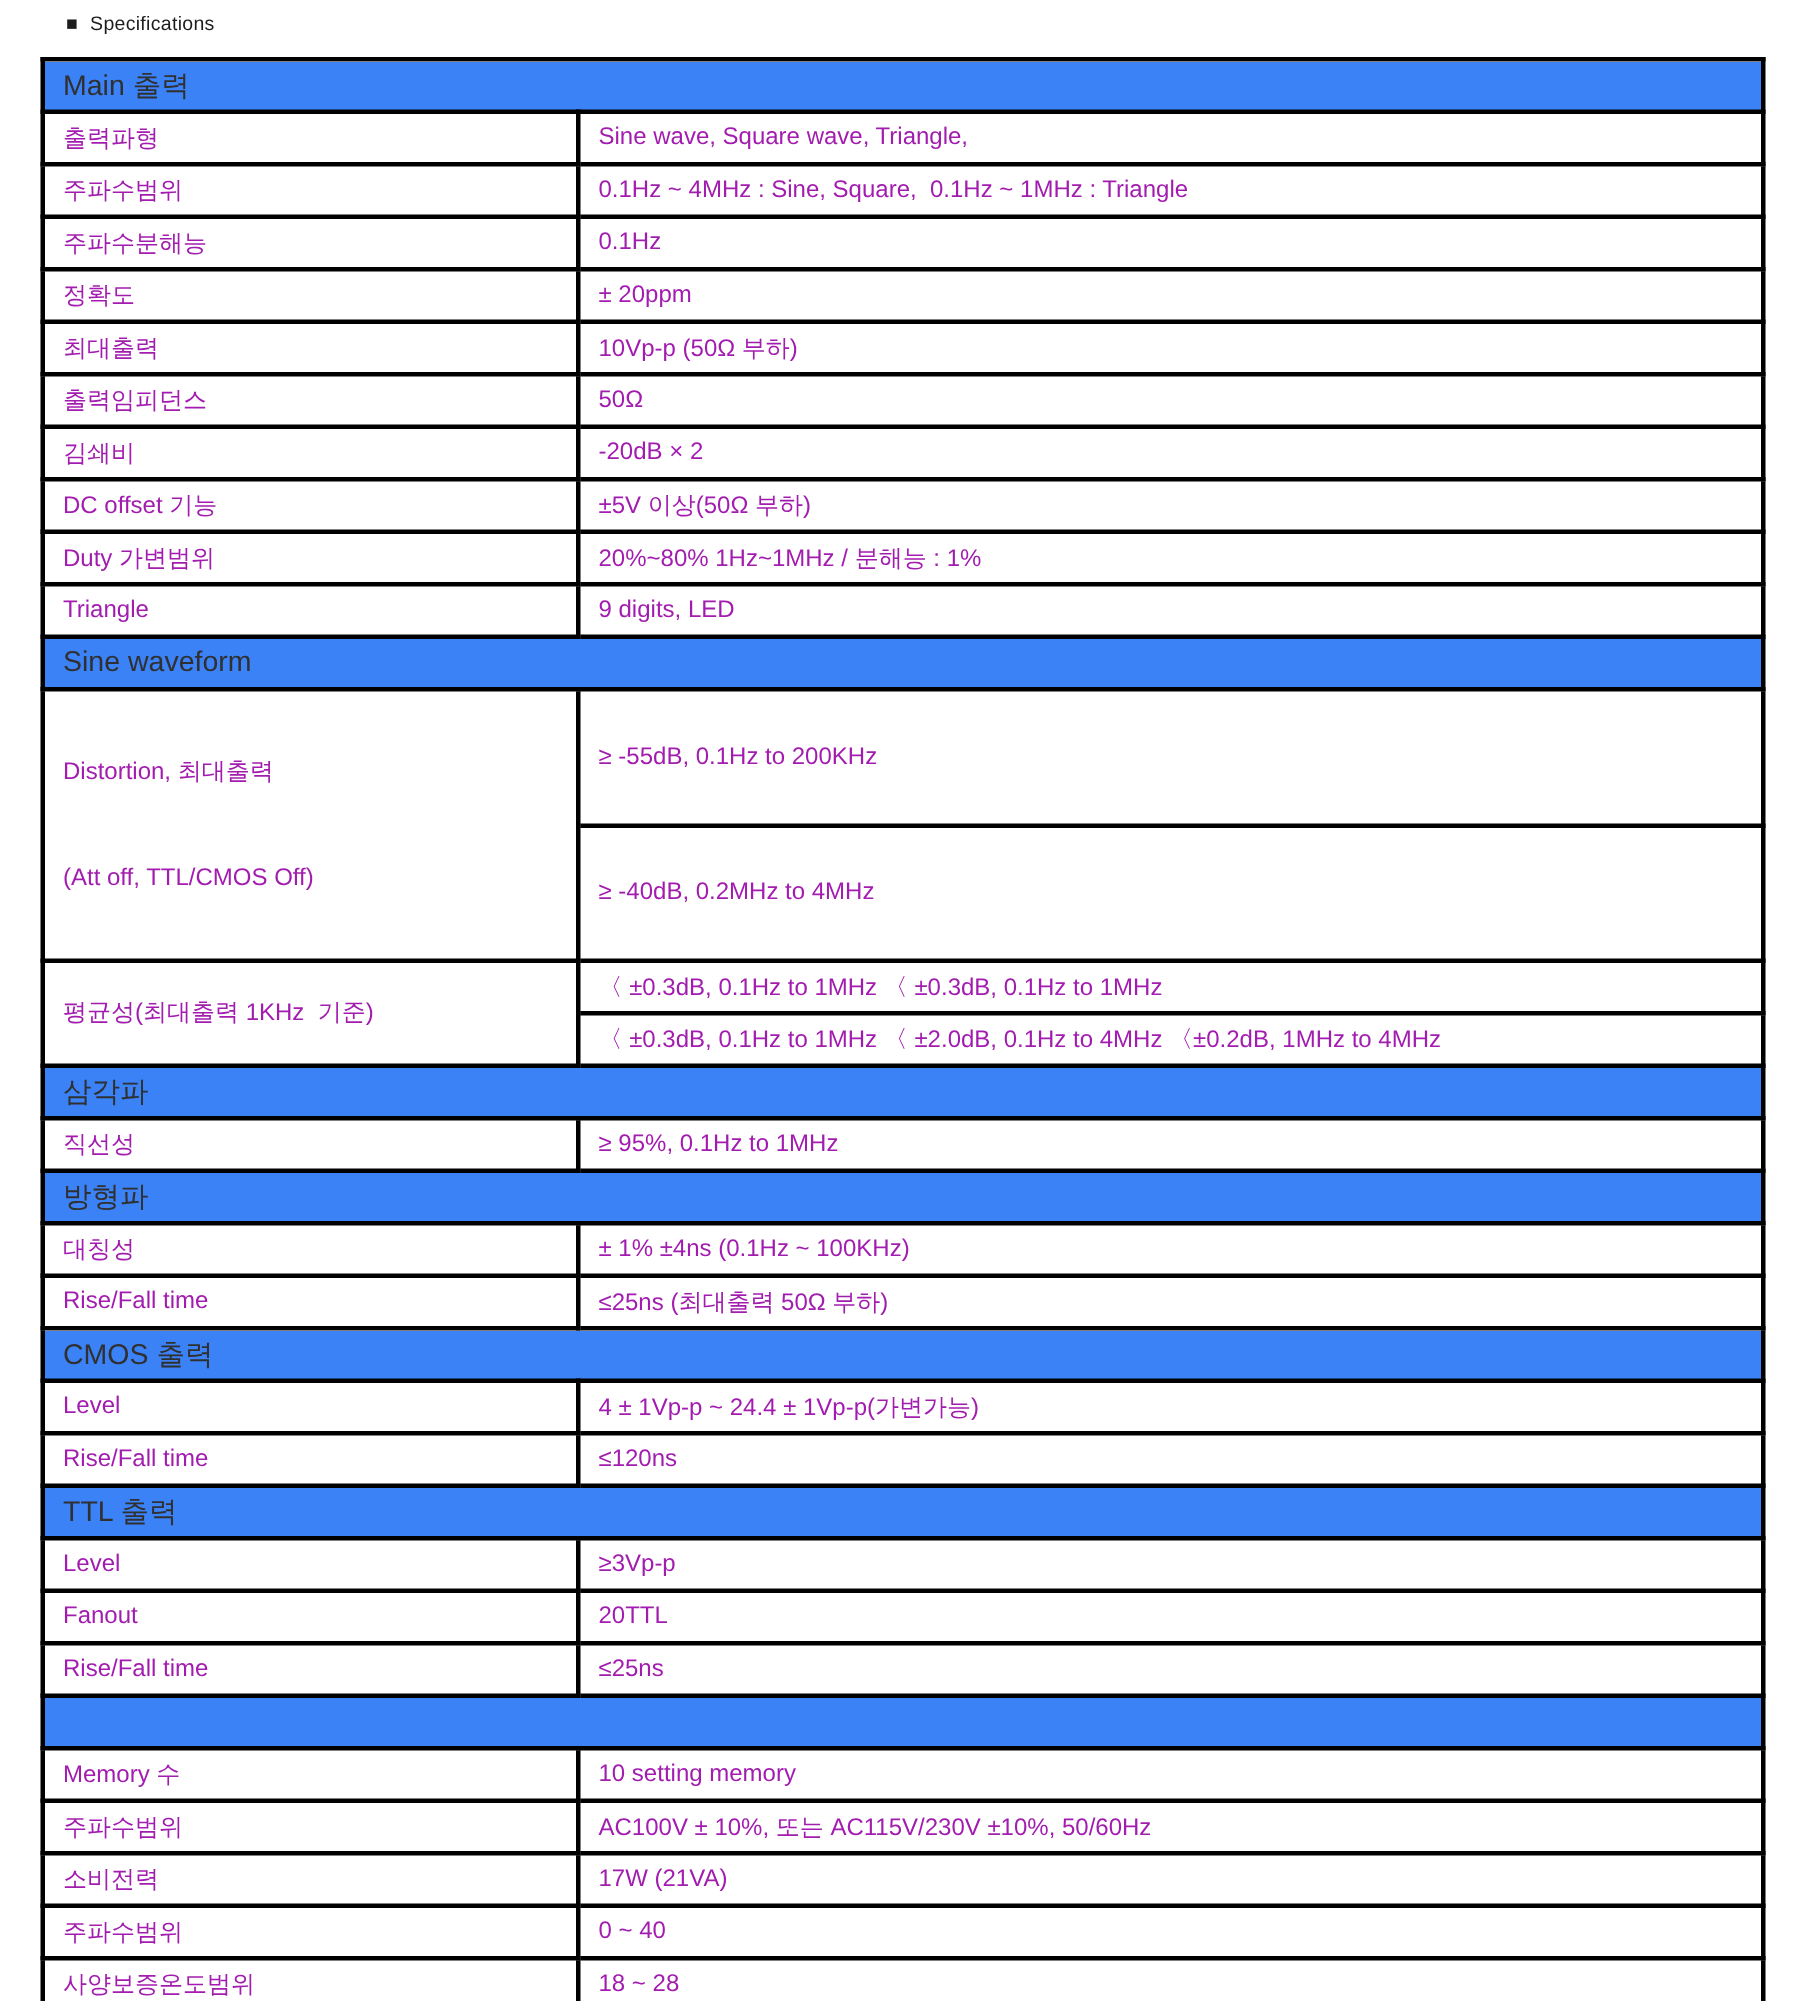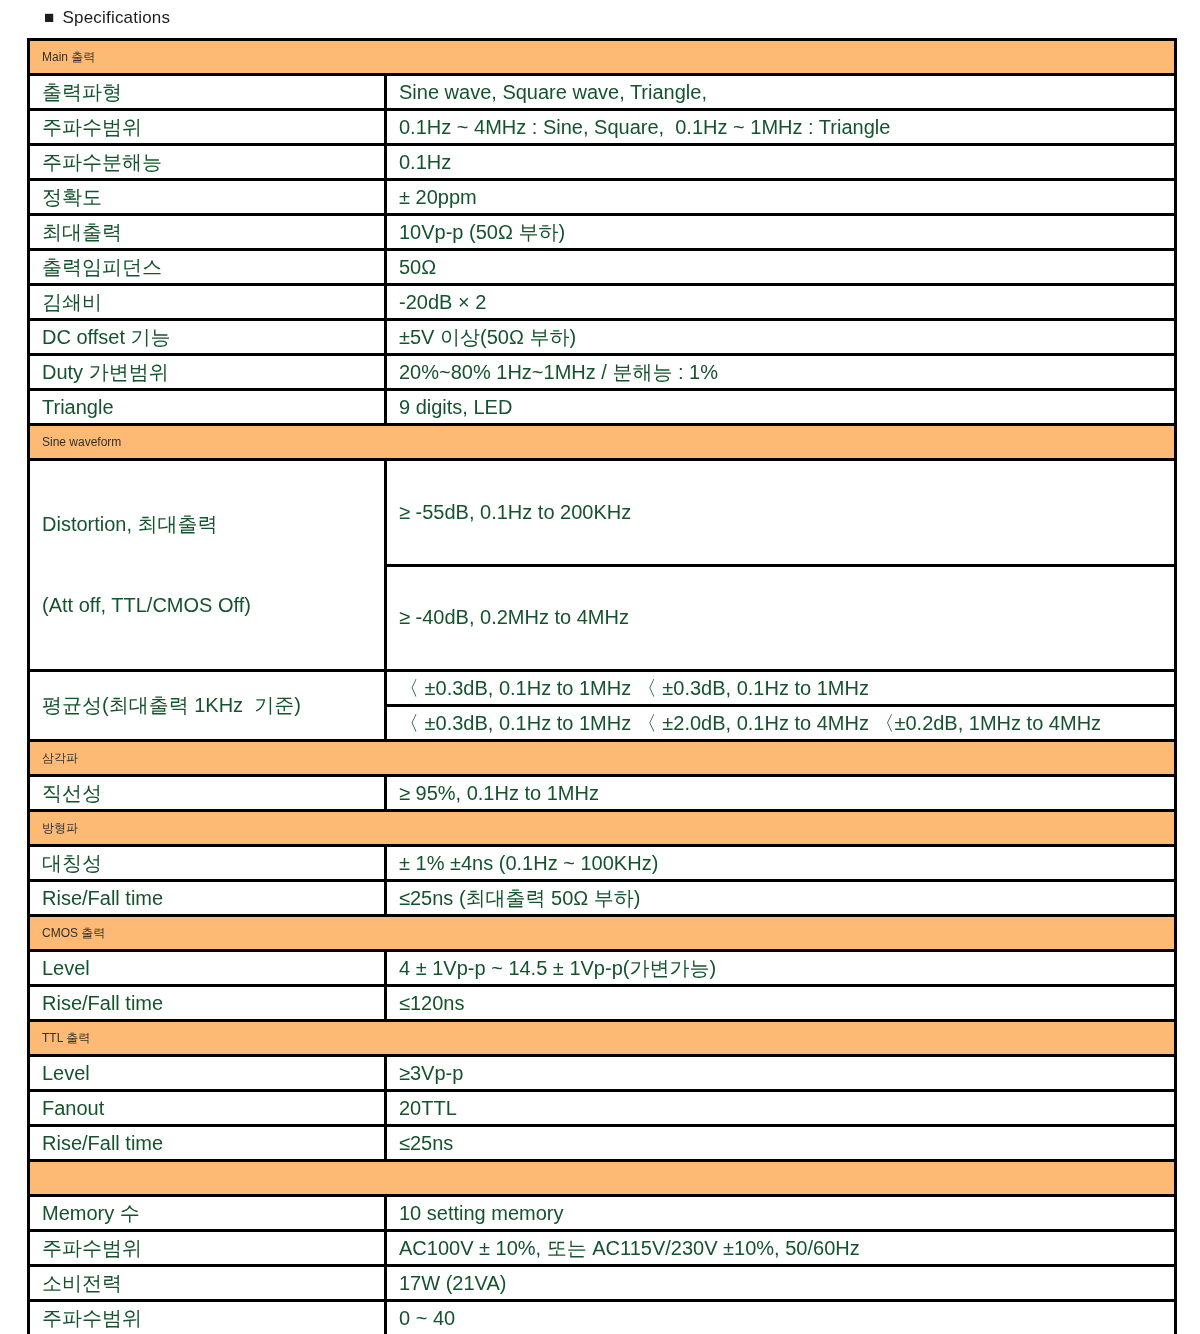--- a/index.html
+++ b/index.html
@@ -1,26 +1,26 @@
 <!DOCTYPE html>
 <html><head>
 <meta charset="utf-8">
 <style>
   html,body{margin:0;padding:0;background:#ffffff;}
   body{width:1200px;height:1334px;position:relative;
        font-family:"Liberation Sans","DejaVu Sans",sans-serif;color:#3c3c3c;}
-  .title{position:absolute;left:44px;top:8px;font-size:17px;color:#1d1d1d;
+  .title{position:absolute;left:44px;top:8px;font-size:13px;color:#1d1d1d;
          letter-spacing:0.2px;}
   .title .marker{margin-right:8px;}
   table.spec{position:absolute;left:27px;top:38px;width:1150px;
              border-collapse:collapse;table-layout:fixed;}
-  table.spec td{border:3px solid #000;height:32px;font-size:20px;color:#14532d;
+  table.spec td{border:3px solid #000;height:32px;font-size:16px;color:#a21caf;
                 padding:0 6px 0 12px;vertical-align:middle;white-space:pre;
                 overflow:hidden;}
-  tr.sec td{background:#fdba74;color:#303030;font-size:12px;margin-left:46px;}
+  tr.sec td{background:#3b82f6;color:#303030;font-size:19px;margin-left:46px;}
   td.lbl2 div{height:35px;line-height:35px;}
 </style>
 </head>
 <body>
 
 <div class="title">
   <span class="marker">■</span><span>Specifications</span>
 </div>
 
 <table class="spec">
@@ -113,21 +113,21 @@
     <tr>
         <td>Rise/Fall time</td>
         <td>≤25ns (최대출력 50Ω 부하)</td>
       </tr>
 
     <tr class="sec">
         <td colspan="2">CMOS 출력</td>
       </tr>
     <tr>
         <td>Level</td>
-        <td>4 ± 1Vp-p ~ 14.5 ± 1Vp-p(가변가능)</td>
+        <td>4 ± 1Vp-p ~ 24.4 ± 1Vp-p(가변가능)</td>
       </tr>
     <tr>
         <td>Rise/Fall time</td>
         <td>≤120ns</td>
       </tr>
 
     <tr class="sec">
         <td colspan="2">TTL 출력</td>
       </tr>
     <tr>

